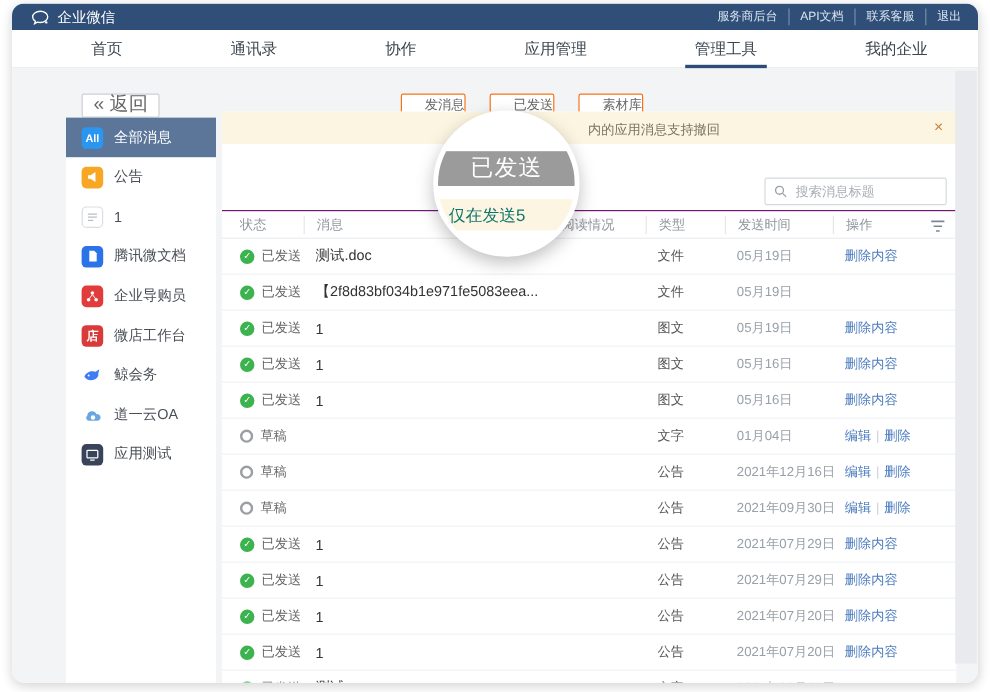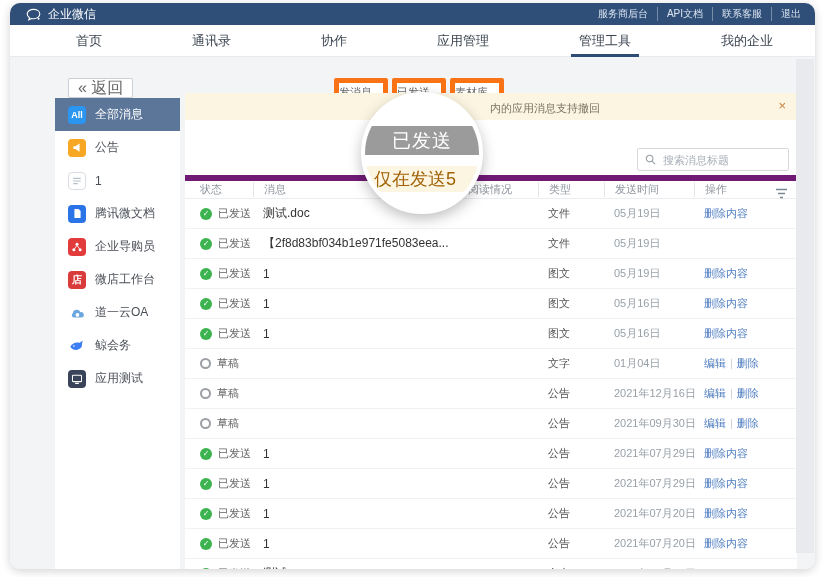--- a/index.html
+++ b/index.html
@@ -39,23 +39,23 @@
   }
   
   .content{position:absolute;left:0;top:54px;right:0;bottom:0;background:#f3f4f6;}
   .back-btn{
     position:absolute;left:58px;top:21px;height:20px;padding:0 9px;box-sizing:border-box;
     background:#fff;border:1px solid #ccd0d6;border-radius:2px;
     font-size:16px;color:#666;line-height:18px;cursor:pointer;
   }
   .tabs{position:absolute;left:324px;top:21px;display:flex;}
   .tab{
-    width:54px;height:20px;box-sizing:border-box;margin-right:4px;
-    background:#fff;border:5px solid #f97316;border-radius:2px;
-    font-size:11px;color:#666;text-align:left;line-height:18px;
+    width:54px;height:20px;box-sizing:border-box;margin-right:20px;
+    background:#fff;border:1px solid #f97316;border-radius:2px;
+    font-size:11px;color:#666;text-align:right;line-height:18px;
     white-space:nowrap;overflow:hidden;cursor:pointer;
   }
   
   .sidebar{position:absolute;left:45px;top:41px;width:125px;bottom:0;background:#fff;}
   .side-item{
     height:33px;display:flex;align-items:center;gap:9px;
     padding-left:13px;font-size:12px;color:#4a4f57;cursor:pointer;
   }
   .side-item.selected{background:#5b7699;color:#fff;}
   .side-icon{
@@ -79,21 +79,21 @@
     background:#fff;border:1px solid #d5d9de;border-radius:2px;
     display:flex;align-items:center;gap:5px;padding:0 7px;margin-left:40px;
   }
   .searchbox input{
     border:none;outline:none;flex:1;min-width:0;font-size:11px;color:#333;
     font-family:"Liberation Sans","DejaVu Sans",sans-serif;background:transparent;
   }
   .searchbox input::placeholder{color:#a8aeb6;}
   .thead{
     position:absolute;left:0;right:0;top:82px;height:24px;box-sizing:border-box;
-    border-top:6px solid #701a75;border-bottom:1px solid #ebedf0;
+    border-top:1px solid #701a75;border-bottom:1px solid #ebedf0;
     display:grid;grid-template-columns:63px 204px 81px 66px 90px 76px 1fr;
     padding-left:15px;align-items:center;font-size:11px;color:#9096a0;
   }
   .hcell{white-space:nowrap;}
   .hcell.hsep{border-left:1px solid #e4e6ea;padding-left:10px;margin-left:-10px;}
   .filter-btn{position:absolute;right:9px;top:7px;cursor:pointer;line-height:0;}
   .tbody{position:absolute;left:0;right:0;top:106px;bottom:0;overflow:hidden;}
   .trow{
     display:grid;grid-template-columns:63px 204px 81px 66px 90px 76px 1fr;
     padding-left:15px;height:29px;align-items:center;
@@ -117,21 +117,21 @@
     position:absolute;left:351px;top:35px;width:114px;height:114px;
     border:4px solid #fff;border-radius:50%;overflow:hidden;background:#fff;
     box-shadow:0 5px 14px rgba(0,0,0,.25);z-index:5;
   }
   .lens-tab{
     position:absolute;left:0;right:0;top:30px;height:29px;background:#9b9b9b;
     color:#fff;font-size:19px;line-height:29px;text-align:center;letter-spacing:1px;
   }
   .lens-notice{
     position:absolute;left:0;right:0;top:70px;height:26px;background:#fcf5e1;
-    color:#a16207;font-size:18px;line-height:26px;padding-left:9px;white-space:nowrap;
+    color:#0f766e;font-size:14px;line-height:26px;padding-left:9px;white-space:nowrap;
   }
 </style>
 </head>
 <body>
 
 <div class="card">
 
   <div class="topbar">
     <div class="logo">
       <span style="line-height:0">
@@ -210,35 +210,35 @@
           <span class="side-label">企业导购员</span>
         </div>
         <div class="side-item">
           <span class="side-icon" style="background:#d93a3a">
             <span style="color:#fff;font-size:10px;font-weight:bold">店</span>
           </span>
           <span class="side-label">微店工作台</span>
         </div>
         <div class="side-item">
           <span class="side-icon" style="background:transparent">
+            <svg viewBox="0 0 18 14" width="16" height="13">
+              <path d="M1.5 8.5C3 4.5 8 2.5 12 4l3.5-2.5-1 4.2c.8 3-2.2 6.3-6.8 6.3-2.8 0-5.3-1.3-6.2-3.5z" fill="#3d7ef5"></path>
+              <circle cx="5.5" cy="7.5" r=".9" fill="#fff"></circle>
+            </svg>
+          </span>
+          <span class="side-label">鲸会务</span>
+        </div>
+        <div class="side-item">
+          <span class="side-icon" style="background:transparent">
             <svg viewBox="0 0 18 14" width="15" height="12">
               <path d="M5 12.5h8.2a3.3 3.3 0 10-.7-6.5 4.8 4.8 0 00-9.2 1.3A2.9 2.9 0 005 12.5z" fill="#6aa7e0"></path>
               <circle cx="9" cy="9.3" r="2.2" fill="#fff"></circle>
             </svg>
           </span>
           <span class="side-label">道一云OA</span>
-        </div>
-        <div class="side-item">
-          <span class="side-icon" style="background:transparent">
-            <svg viewBox="0 0 18 14" width="16" height="13">
-              <path d="M1.5 8.5C3 4.5 8 2.5 12 4l3.5-2.5-1 4.2c.8 3-2.2 6.3-6.8 6.3-2.8 0-5.3-1.3-6.2-3.5z" fill="#3d7ef5"></path>
-              <circle cx="5.5" cy="7.5" r=".9" fill="#fff"></circle>
-            </svg>
-          </span>
-          <span class="side-label">鲸会务</span>
         </div>
         <div class="side-item">
           <span class="side-icon" style="background:#39445a">
             <svg viewBox="0 0 16 16" width="12" height="12">
               <rect x="2" y="3" width="12" height="8.5" rx="1" fill="none" stroke="#fff" stroke-width="1.4"></rect>
               <path d="M5.5 13.8h5" stroke="#fff" stroke-width="1.4"></path>
             </svg>
           </span>
           <span class="side-label">应用测试</span>
         </div>

